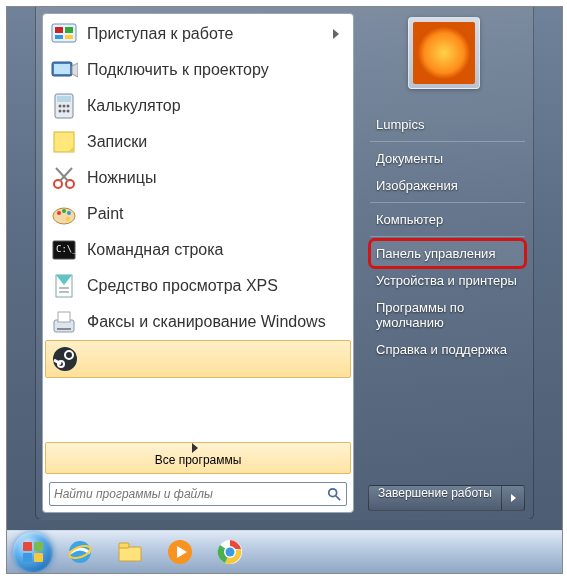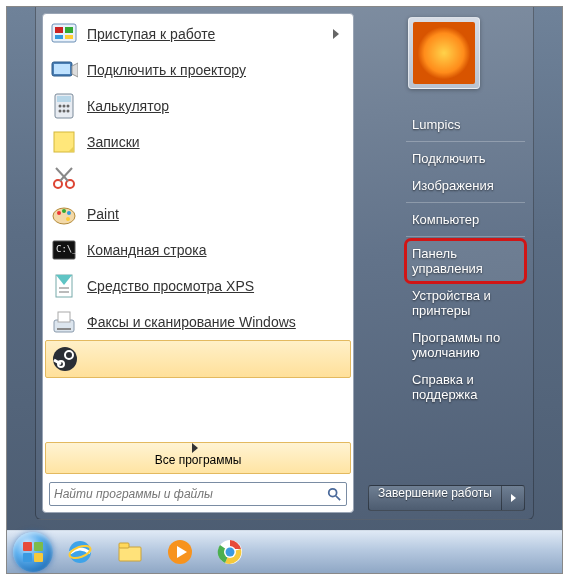--- a/index.html
+++ b/index.html
@@ -52,22 +52,21 @@
     border-radius: 2px;
   }
   .prog-item .icon {
     width: 30px; height: 30px;
     margin-right: 8px;
     display: flex; align-items: center; justify-content: center;
   }
   .prog-item .label {
     flex: 1;
     color: #333;
-    font-size: 14px;
-    text-decoration: underline;
+    font-size: 16px;
   }
   .prog-item .arrow {
     width: 14px; text-align: center; color: #666;
   }
   .prog-item.highlight {
     background: linear-gradient(180deg, #fff0c8 0%, #ffe09a 100%);
     border: 1px solid #e3b95f;
   }
   .all-programs {
     margin: 2px;
@@ -132,21 +131,21 @@
   .avatar-inner {
     width: 100%; height: 100%;
     border-radius: 2px;
     background: radial-gradient(circle at 50% 50%, #ffd24a 0%, #ff8c1a 45%, #d85400 60%), #6eaa3a;
     background-size: 100% 100%;
     position: relative;
   }
   .right-links {
     position: absolute;
     top: 104px;
-    left: 16px; right: 8px; margin-left: 36px;
+    left: 16px; right: 8px;
   }
   .right-link {
     color: #fff;
     font-size: 13px;
     padding: 6px 6px;
     text-shadow: 0 1px 2px rgba(0,0,0,0.6);
     position: relative;
   }
   .right-sep {
     height: 1px;
@@ -283,20 +282,21 @@
           </div>
           <div class="prog-item">
             <span class="icon">
               <svg width="28" height="28">
                 <circle cx="8" cy="20" r="4" fill="none" stroke="#d43" stroke-width="2"></circle>
                 <circle cx="20" cy="20" r="4" fill="none" stroke="#d43" stroke-width="2"></circle>
                 <line x1="10" y1="17" x2="22" y2="4" stroke="#888" stroke-width="2"></line>
                 <line x1="18" y1="17" x2="6" y2="4" stroke="#888" stroke-width="2"></line>
               </svg>
             </span>
+            <span class="label">Ножницы</span>
           </div>
           <div class="prog-item">
             <span class="icon">
               <svg width="28" height="28">
                 <ellipse cx="14" cy="16" rx="11" ry="8" fill="#f3d9a8" stroke="#b38a3a"></ellipse>
                 <circle cx="9" cy="13" r="2" fill="#e33"></circle>
                 <circle cx="14" cy="11" r="2" fill="#3a3"></circle>
                 <circle cx="19" cy="13" r="2" fill="#39d"></circle>
                 <circle cx="18" cy="19" r="2" fill="#fc3"></circle>
               </svg>
@@ -361,21 +361,21 @@
       </div>
     </div>
 
     <div class="right-panel">
       <div class="avatar-wrap">
         <div class="avatar-inner"></div>
       </div>
       <div class="right-links" id="right-links">
           <div class="right-link">Lumpics</div>
           <div class="right-sep"></div>
-          <div class="right-link">Подключить</div>
+          <div class="right-link">Документы</div>
           <div class="right-link">Изображения</div>
           <div class="right-sep"></div>
           <div class="right-link">Компьютер</div>
           <div class="right-sep"></div>
           <div class="right-link highlighted">Панель управления</div>
           <div class="right-link">Устройства и принтеры</div>
           <div class="right-link">Программы по умолчанию</div>
           <div class="right-link">Справка и поддержка</div>
         </div>
       <div class="shutdown-wrap">

